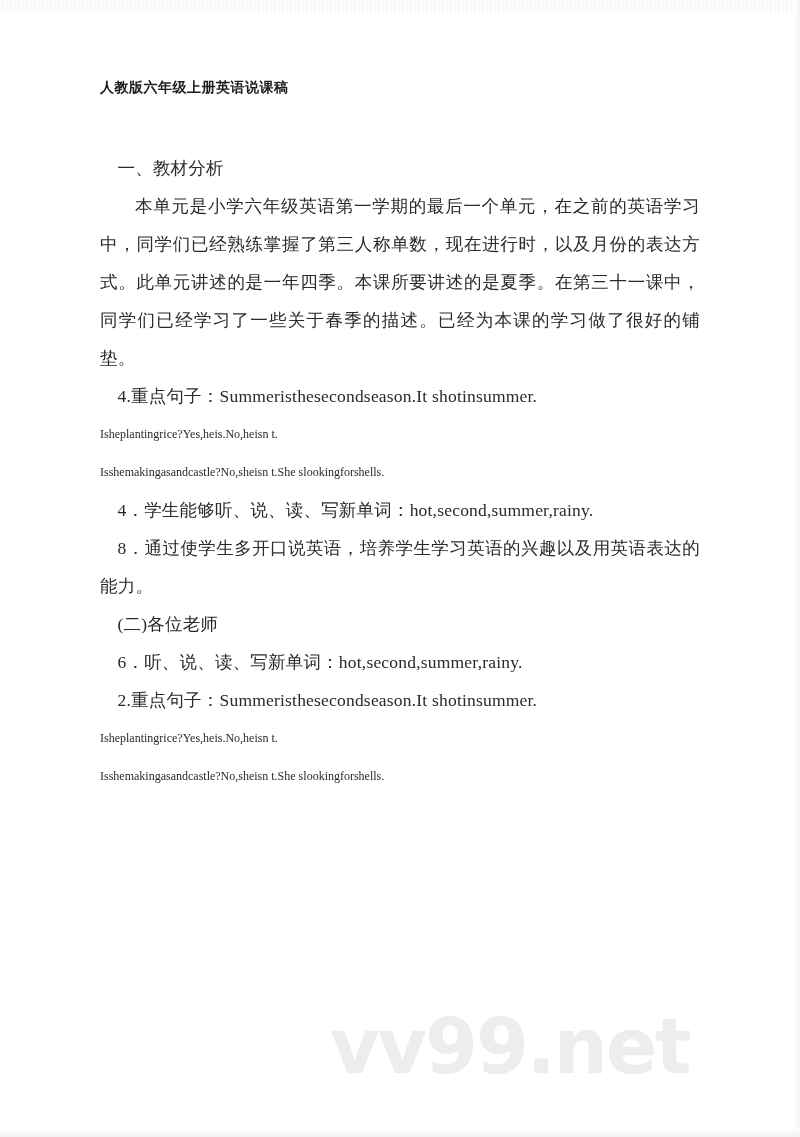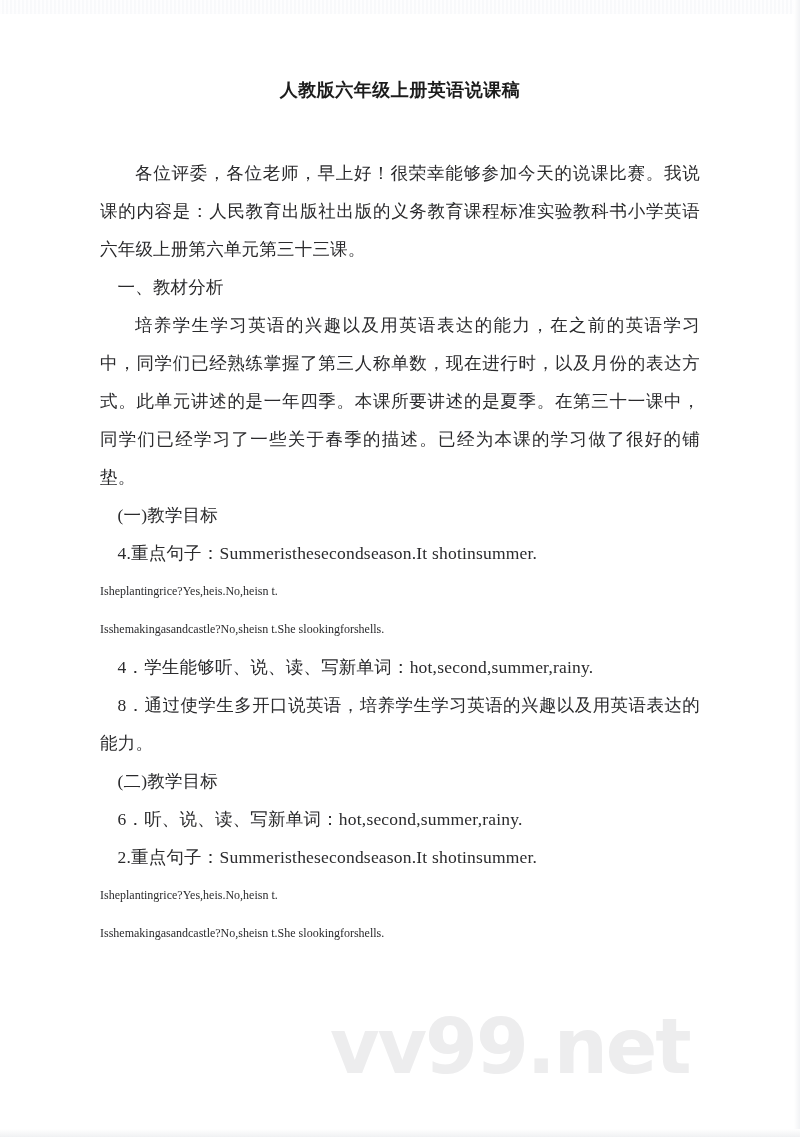--- a/index.html
+++ b/index.html
@@ -76,25 +76,25 @@
   
   .content {
     position: absolute;
     left: 100px;
     top: 80px;
     width: 600px;
     z-index: 2;
   }
 
   .doc-title {
-    font-family: Liberation Sans, sans-serif;
+    font-family: Liberation Mono, monospace;
     font-weight: bold;
-    font-size: 18px;
+    font-size: 14px;
     color: #1c1c1c;
-    text-align: center;
+    text-align: left;
     letter-spacing: .5px;
     margin: 0 0 52px 0;
     line-height: 1.2;
   }
 
   p {
     margin: 0;
     color: #2a2a2c;
     font-size: 17.5px;
     line-height: 38px;
@@ -127,39 +127,37 @@
   <div class="edge-bottom"></div>
 
   <div class="watermark">vv99.net</div>
 
   <div class="content">
 
     <h1 class="doc-title">人教版六年级上册英语说课稿</h1>
 
     <p class="ln indent-sub gap-sm"></p>
 
-    <p class="para indent-2">各位评委，各位老师，早上好！很荣幸能够参加今天的说课比赛。我说课的内容是：人民教育出版社出版的义务教育课程标准实验教科书小学英语六年级上册第六单元第三十三课。</p>
 
     <p class="ln indent-1">一、教材分析</p>
 
-    <p class="para indent-2">培养学生学习英语的兴趣以及用英语表达的能力，在之前的英语学习中，同学们已经熟练掌握了第三人称单数，现在进行时，以及月份的表达方式。此单元讲述的是一年四季。本课所要讲述的是夏季。在第三十一课中，同学们已经学习了一些关于春季的描述。已经为本课的学习做了很好的铺垫。</p>
+    <p class="para indent-2">本单元是小学六年级英语第一学期的最后一个单元，在之前的英语学习中，同学们已经熟练掌握了第三人称单数，现在进行时，以及月份的表达方式。此单元讲述的是一年四季。本课所要讲述的是夏季。在第三十一课中，同学们已经学习了一些关于春季的描述。已经为本课的学习做了很好的铺垫。</p>
 
-    <p class="ln indent-1">(一)教学目标</p>
 
     <p class="ln indent-1">4.重点句子：Summeristhesecondseason.It shotinsummer.</p>
 
     <p class="ln en">Isheplantingrice?Yes,heis.No,heisn t.</p>
 
     <p class="ln en">Isshemakingasandcastle?No,sheisn t.She slookingforshells.</p>
 
     <p class="ln indent-1">4．学生能够听、说、读、写新单词：hot,second,summer,rainy.</p>
 
     <p class="para indent-1">8．通过使学生多开口说英语，培养学生学习英语的兴趣以及用英语表达的能力。</p>
 
-    <p class="ln indent-1">(二)教学目标</p>
+    <p class="ln indent-1">(二)各位老师</p>
 
     <p class="ln indent-1">6．听、说、读、写新单词：hot,second,summer,rainy.</p>
 
     <p class="ln indent-1">2.重点句子：Summeristhesecondseason.It shotinsummer.</p>
 
     <p class="ln en">Isheplantingrice?Yes,heis.No,heisn t.</p>
 
     <p class="ln en">Isshemakingasandcastle?No,sheisn t.She slookingforshells.</p>
 
   </div>

